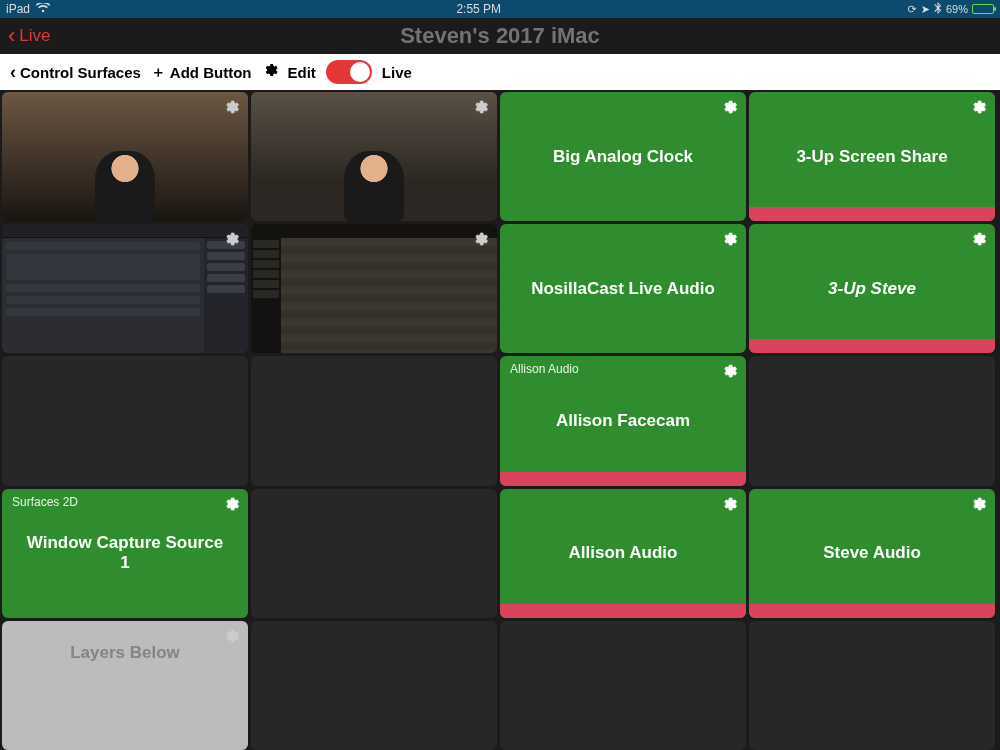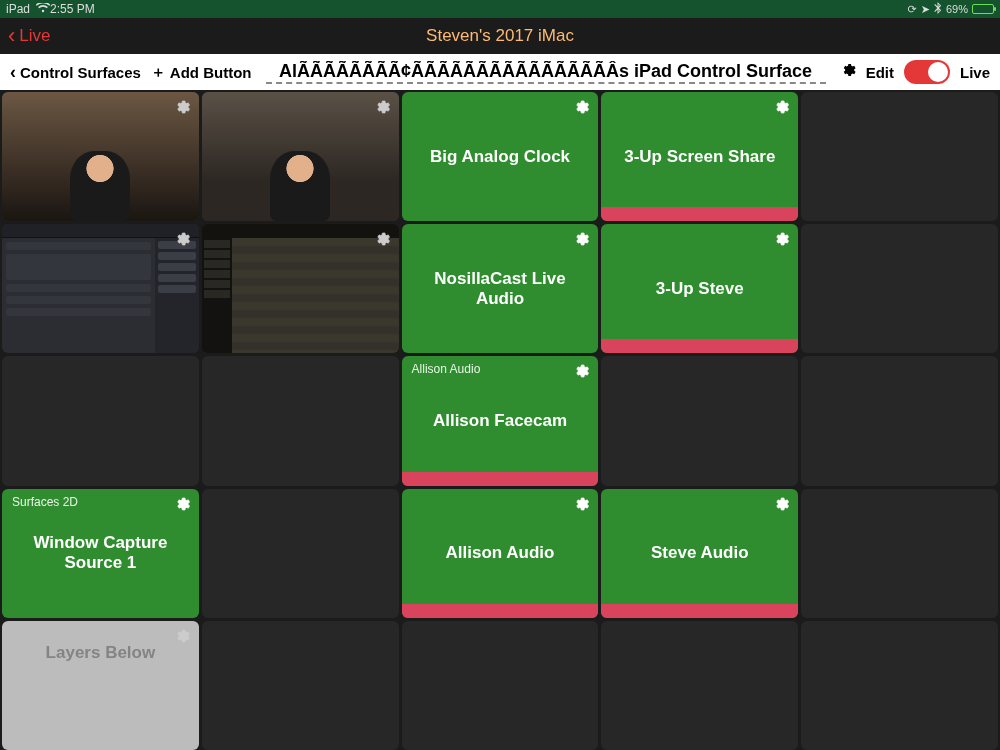--- a/index.html
+++ b/index.html
@@ -11,25 +11,25 @@
     color: #fff;
     overflow: hidden;
   }
   
   .status-bar {
     height: 18px;
     display: flex;
     align-items: center;
     font-size: 12px;
     padding: 0 6px;
-    background: #14532d;
+    background: #0c4a6e;
     color: #ddd;
   }
   .status-left { display: flex; align-items: center; gap: 6px; }
-  .status-center { flex: 1; }
+  .status-center { flex: 1; text-align: center; }
   .status-right { display: flex; align-items: center; gap: 4px; font-size: 11px; }
   .wifi-icon, .bt-icon, .loc-icon, .lock-icon { display:inline-block; }
   .battery {
     width: 22px; height: 10px; border: 1px solid #6adf4e; border-radius: 2px; position: relative;
   }
   .battery::after { content:""; position:absolute; right:-3px; top:2px; width:2px; height:4px; background:#6adf4e; border-radius:1px;}
   .battery-fill { background:#6adf4e; height:100%; width:69%; }
 
   
   .nav-bar {
@@ -39,21 +39,21 @@
     justify-content: center;
     position: relative;
     background: #1b1b1b;
   }
   .back-btn {
     position: absolute; left: 8px; top: 0; height: 36px;
     display: flex; align-items: center; gap: 4px;
     color: #e43838; font-size: 17px;
   }
   .back-chevron { font-size: 22px; line-height: 1; }
-  .nav-title { font-size: 17px; font-weight: 400; color: #fdba74; }
+  .nav-title { font-size: 22px; font-weight: 700; color: #737373; }
 
   
   .toolbar {
     height: 36px;
     background: #fff;
     color: #000;
     display: flex;
     align-items: center;
     padding: 0 10px;
     gap: 10px;
@@ -76,21 +76,21 @@
   .toggle {
     width: 46px; height: 24px; background: #e43838; border-radius: 12px; position: relative;
   }
   .toggle .knob {
     position: absolute; right: 2px; top: 2px; width: 20px; height: 20px; background:#fff; border-radius:50%;
   }
 
   
   .grid {
     display: grid;
-    grid-template-columns: repeat(5, 1fr);
+    grid-template-columns: repeat(4, 1fr);
     grid-template-rows: repeat(5, 1fr);
     gap: 3px;
     background: #1b1b1b;
     padding: 2px 2px 0 2px;
     height: calc(750px - 18px - 36px - 36px);
   }
   .cell {
     background: #272727;
     border-radius: 6px;
     position: relative;
@@ -209,21 +209,20 @@
 
 <div class="toolbar">
   <div class="tb-back">
     <span class="chev">‹</span>
     <span>Control Surfaces</span>
   </div>
   <div class="tb-add">
     <span style="font-weight:800;">＋</span>
     <span>Add Button</span>
   </div>
-  <div class="tb-surface-name">AlÃÃÃÃÃÃÃÃ¢ÃÃÃÃÃÃÃÃÃÃÃÃÃÃÃÂs iPad Control Surface</div>
   <div class="tb-gear">
     <svg class="gear-svg" viewBox="0 0 24 24">
         <path fill="#000" d="M12 8a4 4 0 100 8 4 4 0 000-8zm9.4 4a7.6 7.6 0 00-.1-1.2l2.1-1.6-2-3.4-2.5 1a7.7 7.7 0 00-2-1.2l-.4-2.6h-4l-.4 2.6a7.7 7.7 0 00-2 1.2l-2.5-1-2 3.4 2.1 1.6a7.6 7.6 0 000 2.4l-2.1 1.6 2 3.4 2.5-1a7.7 7.7 0 002 1.2l.4 2.6h4l.4-2.6a7.7 7.7 0 002-1.2l2.5 1 2-3.4-2.1-1.6c.1-.4.1-.8.1-1.2z"></path>
       </svg>
   </div>
   <span style="font-weight:600;">Edit</span>
   <div class="toggle">
       <div class="knob"></div>
     </div>
   <span style="font-weight:600;">Live</span>
@@ -314,21 +313,21 @@
       </div>
     </div>
     <div class="cell tile-green" style="grid-area: 2 / 3;">
       <div class="tile-label">NosillaCast Live Audio</div>
       <div class="tile-gear">
         <svg class="gear-svg gear-white" viewBox="0 0 24 24">
           <path d="M12 8a4 4 0 100 8 4 4 0 000-8zm9.4 4a7.6 7.6 0 00-.1-1.2l2.1-1.6-2-3.4-2.5 1a7.7 7.7 0 00-2-1.2l-.4-2.6h-4l-.4 2.6a7.7 7.7 0 00-2 1.2l-2.5-1-2 3.4 2.1 1.6a7.6 7.6 0 000 2.4l-2.1 1.6 2 3.4 2.5-1a7.7 7.7 0 002 1.2l.4 2.6h4l.4-2.6a7.7 7.7 0 002-1.2l2.5 1 2-3.4-2.1-1.6c.1-.4.1-.8.1-1.2z"></path>
         </svg>
       </div>
     </div>
-    <div class="cell tile-green" style="grid-area: 2 / 4;">
+    <div class="cell tile-green" style="grid-area: 2 / 4; font-style: italic;">
       <div class="tile-label">3-Up Steve</div>
       <div class="tile-gear">
         <svg class="gear-svg gear-white" viewBox="0 0 24 24">
           <path d="M12 8a4 4 0 100 8 4 4 0 000-8zm9.4 4a7.6 7.6 0 00-.1-1.2l2.1-1.6-2-3.4-2.5 1a7.7 7.7 0 00-2-1.2l-.4-2.6h-4l-.4 2.6a7.7 7.7 0 00-2 1.2l-2.5-1-2 3.4 2.1 1.6a7.6 7.6 0 000 2.4l-2.1 1.6 2 3.4 2.5-1a7.7 7.7 0 002 1.2l.4 2.6h4l.4-2.6a7.7 7.7 0 002-1.2l2.5 1 2-3.4-2.1-1.6c.1-.4.1-.8.1-1.2z"></path>
         </svg>
       </div>
       <div class="red-bar"></div>
     </div>
     <div class="cell empty" style="grid-area: 2 / 5;"></div>
     <div class="cell empty" style="grid-area: 3 / 1;"></div>

